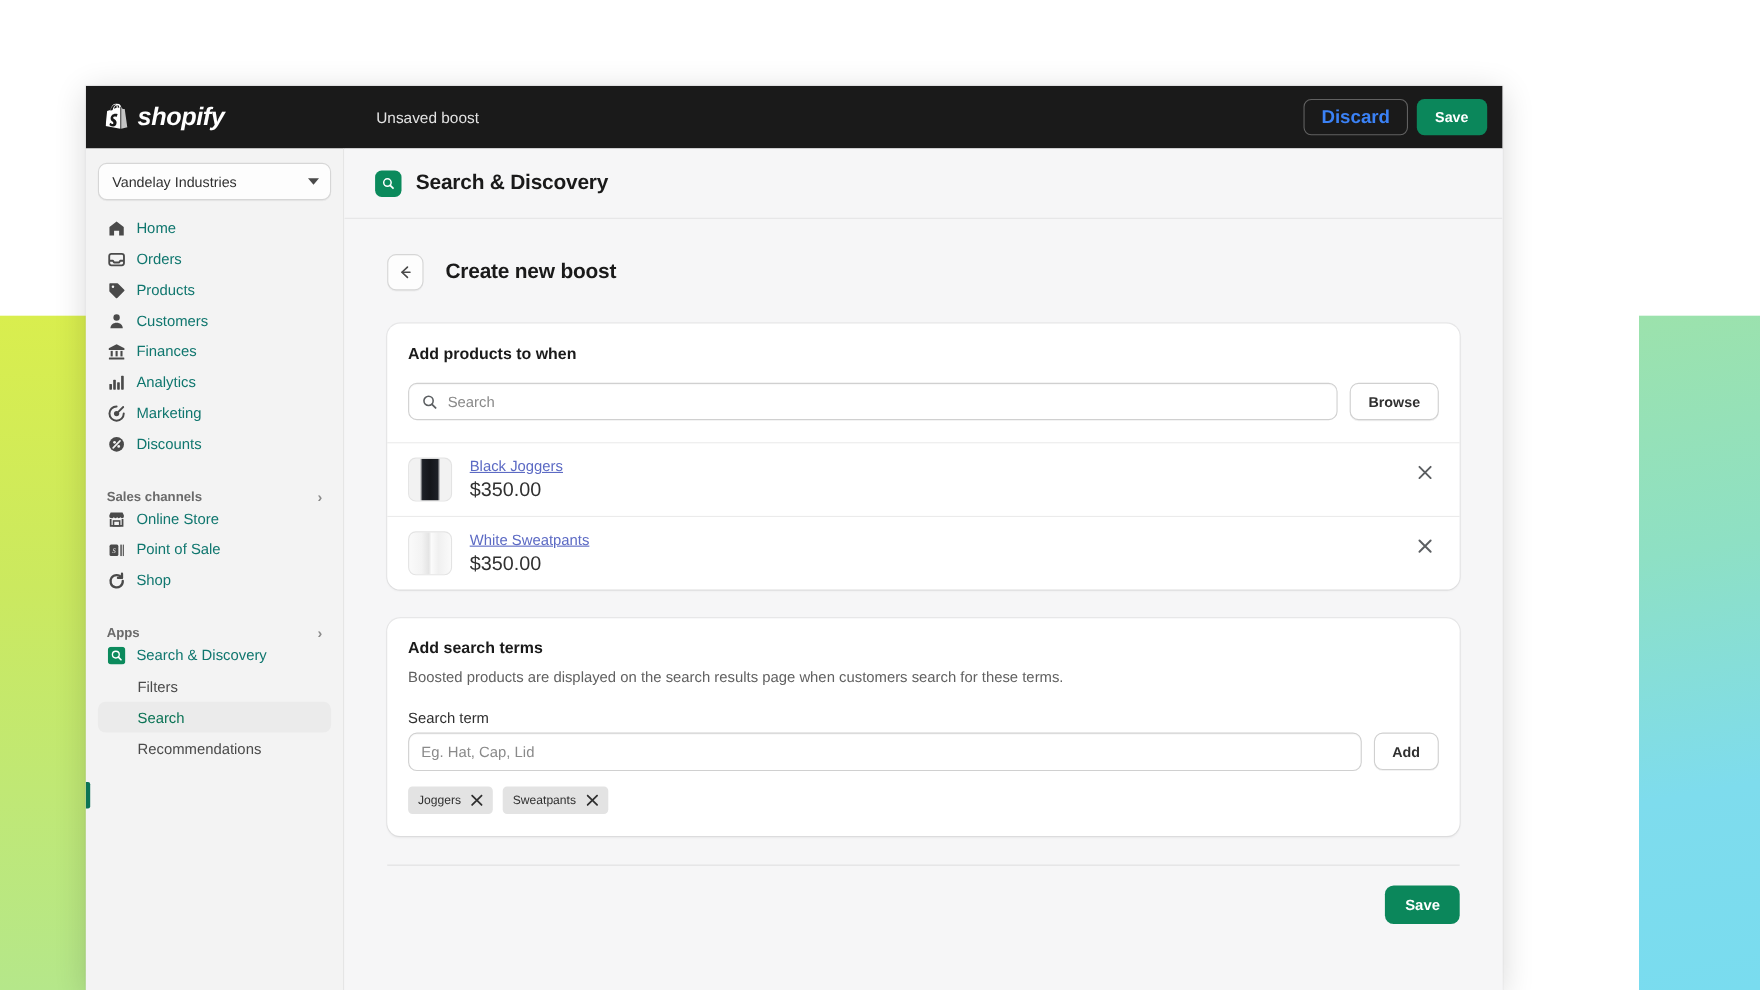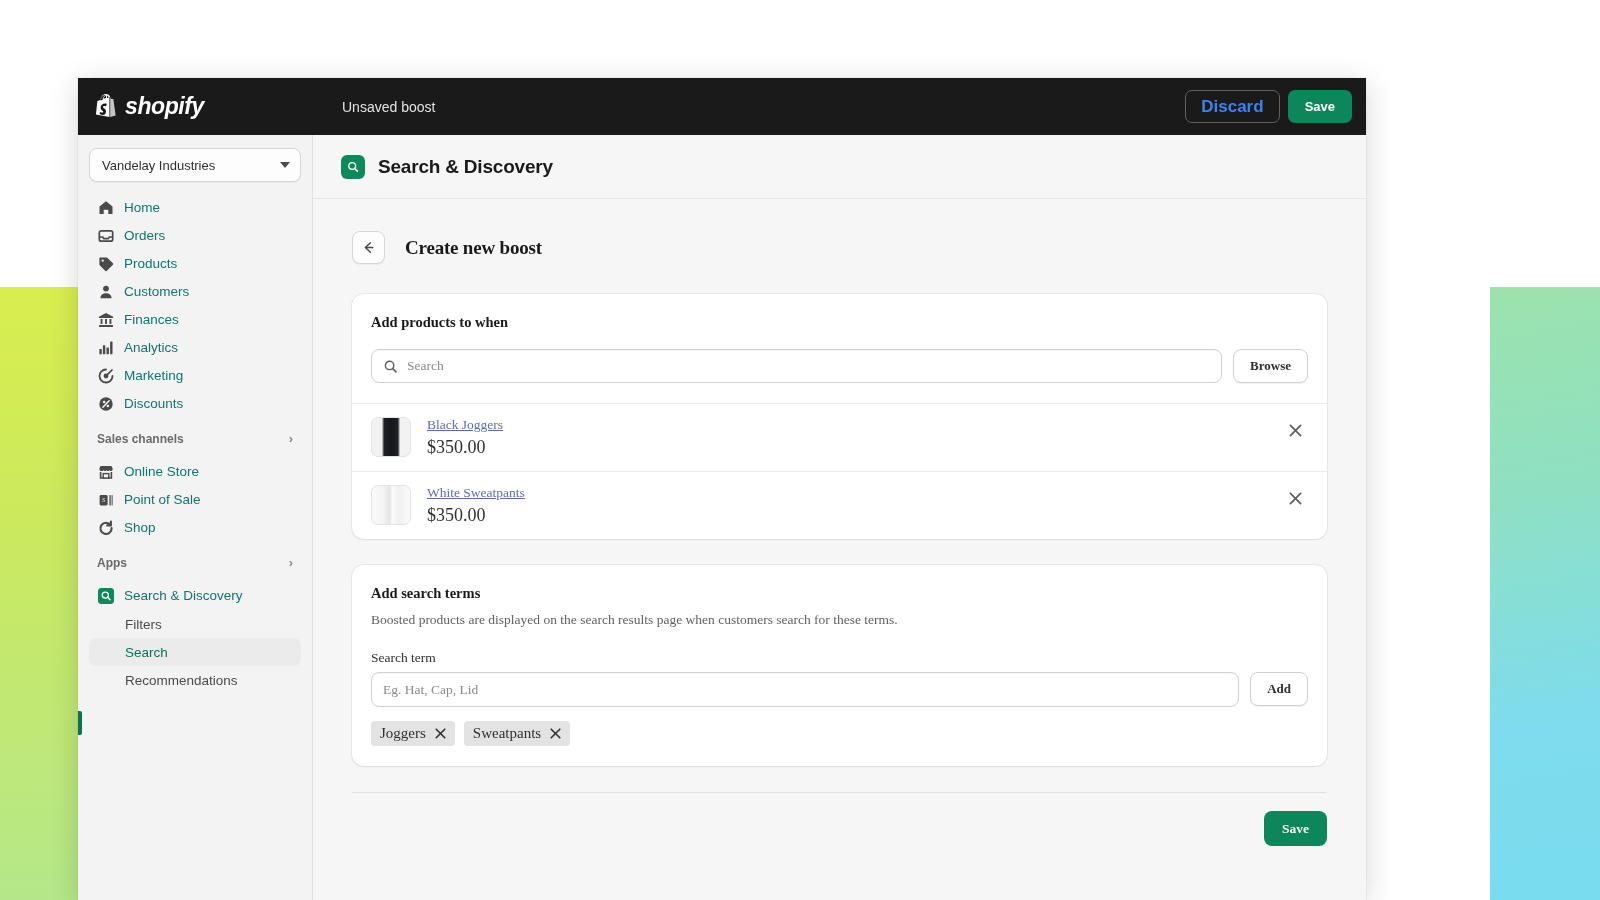--- a/index.html
+++ b/index.html
@@ -143,21 +143,21 @@
     border-radius: 7px;
     cursor: pointer;
     color: #0f766e;
     font-size: 13.5px;
   }
   .nav-item .ico { width: 17px; height: 17px; display: flex; align-items: center; justify-content: center; flex: 0 0 17px; }
   .nav-item .lbl { line-height: 1; }
 
   .sec-header {
     display: flex;
-    align-items: flex-start;
+    align-items: flex-end;
     height: 26px;
     padding: 0 8px;
     margin-top: 14px;
     color: #6a6a6a;
     font-size: 12px;
     font-weight: 600;
     cursor: pointer;
   }
   .sec-header .chev {
     margin-left: auto;
@@ -207,21 +207,21 @@
   }
   .app-icon {
     width: 24px; height: 24px;
     border-radius: 6px;
     background: #0b8a5c;
     display: flex; align-items: center; justify-content: center;
     margin-right: 13px;
   }
   .main-header-title { font-size: 19px; font-weight: 700; color: #1a1a1a; letter-spacing: -0.2px; }
 
-  .content-scroll { padding: 32px 0 0 0; height: calc(100% - 64px); overflow: hidden; font-family: Liberation Serif, serif; }
+  .content-scroll { padding: 32px 0 0 0; height: calc(100% - 64px); overflow: hidden; }
   .content-inner { width: 975px; margin: 0 auto; }
 
   .page-head { display: flex; align-items: center; gap: 20px; margin-bottom: 30px; }
   .back-btn {
     width: 33px; height: 33px;
     border: 1px solid #d6d6d6;
     border-radius: 8px;
     background: #fdfdfd;
     display: flex; align-items: center; justify-content: center;
     cursor: pointer;
@@ -331,21 +331,21 @@
   }
   .term-input::placeholder { color: #8a8a8a; }
 
   .tags { display: flex; gap: 9px; margin-top: 14px; }
   .tag {
     display: flex; align-items: center; gap: 9px;
     height: 25px;
     padding: 0 9px;
     background: #e3e3e3;
     border-radius: 4px;
-    font-size: 15px;
+    font-size: 11px;
     color: #303030;
   }
   .tag-x { cursor: pointer; font-size: 13px; color: #303030; line-height: 1; font-weight: 700; }
 
   .footer-bar {
     border-top: 1px solid #e0e0e0;
     margin-top: 0;
     padding-top: 18px;
     display: flex;
     justify-content: flex-end;

